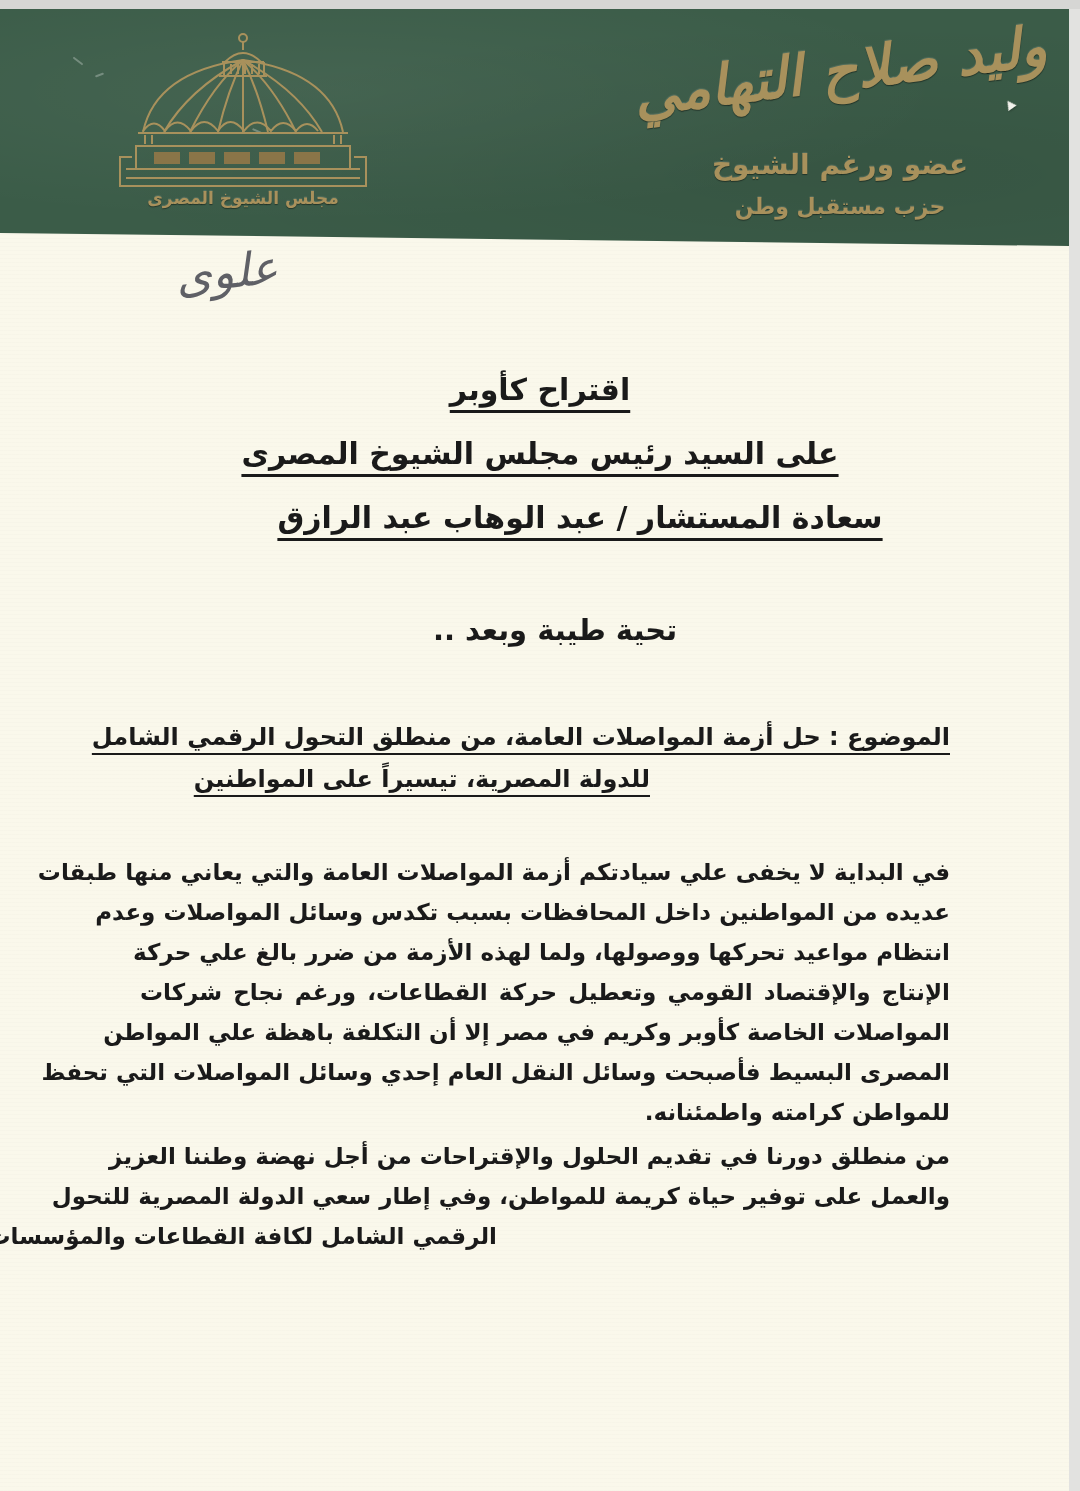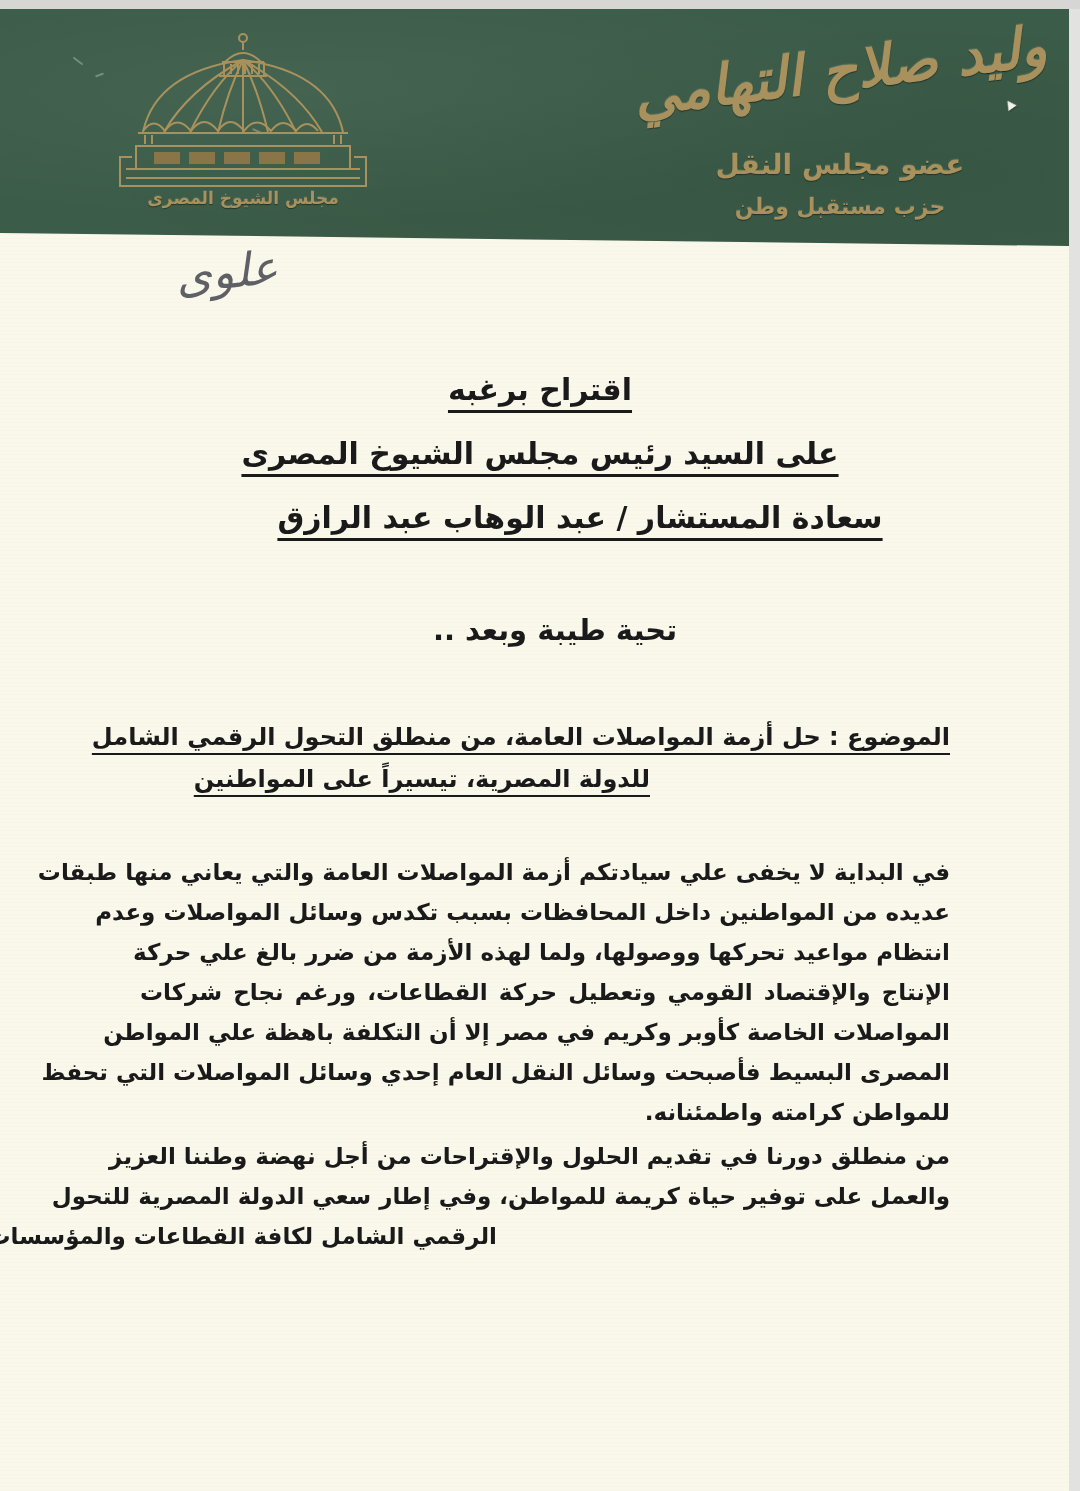--- a/index.html
+++ b/index.html
@@ -159,31 +159,31 @@
       <line x1="8" y1="148" x2="242" y2="148"></line>
       <path d="M14,127 H2 V156 H14"></path>
       <path d="M236,127 H248 V156 H236"></path>
       <line x1="12" y1="156" x2="238" y2="156"></line>
     </svg>
   </div>
   <div class="emblem-caption gold">مجلس الشيوخ المصرى</div>
 
   <div class="mp-block">
     <div class="mp-name gold">وليد صلاح التهامي</div>
-    <div class="mp-member gold">عضو مجلس النقل</div>
+    <div class="mp-member gold">عضو ورغم الشيوخ</div>
     <div class="mp-party gold">حزب مستقبل وطن</div>
   </div>
 </div>
 
 <span class="speck"></span>
 
 <div class="handwriting">علوى</div>
 
 <div class="letter">
-  <div class="heading-line h1"><span>اقتراح برغبه</span></div>
+  <div class="heading-line h1"><span>اقتراح كأوبر</span></div>
   <div class="heading-line h2"><span>على السيد رئيس مجلس الشيوخ المصرى</span></div>
   <div class="heading-line h3"><span>سعادة المستشار / عبد الوهاب عبد الرازق</span></div>
 
   <div class="greeting">تحية طيبة وبعد ..</div>
 
   <div class="subject">
     <span class="line justify">الموضوع : حل أزمة المواصلات العامة، من منطلق التحول الرقمي الشامل</span>
     <span class="line indent-subject">للدولة المصرية، تيسيراً على المواطنين</span>
   </div>
 

